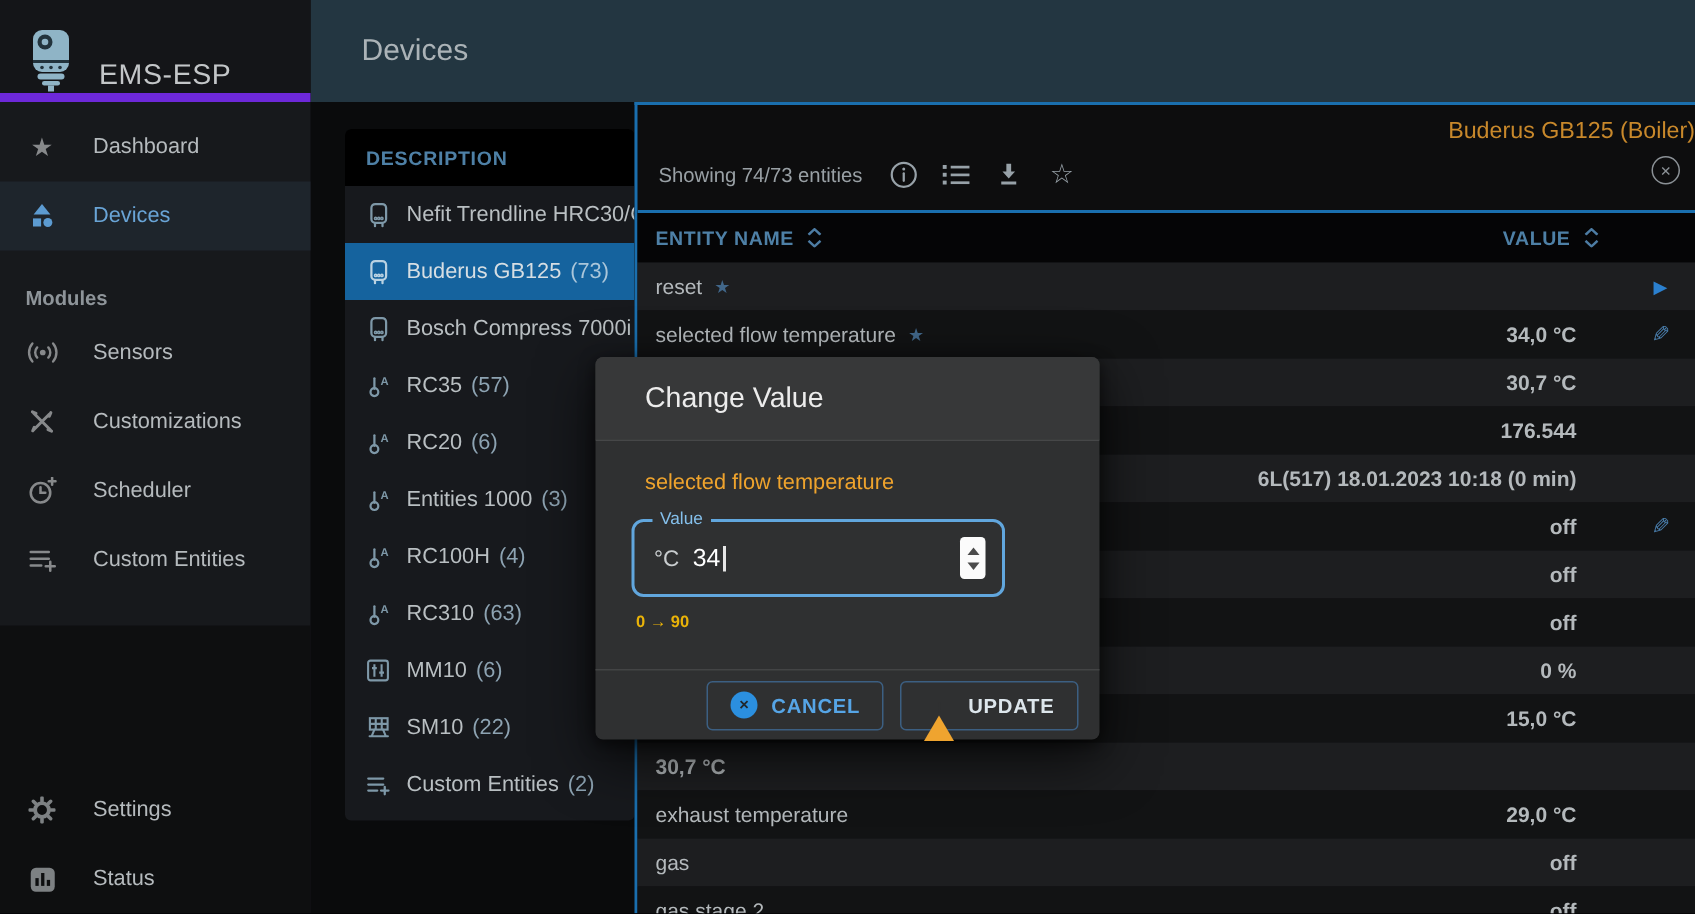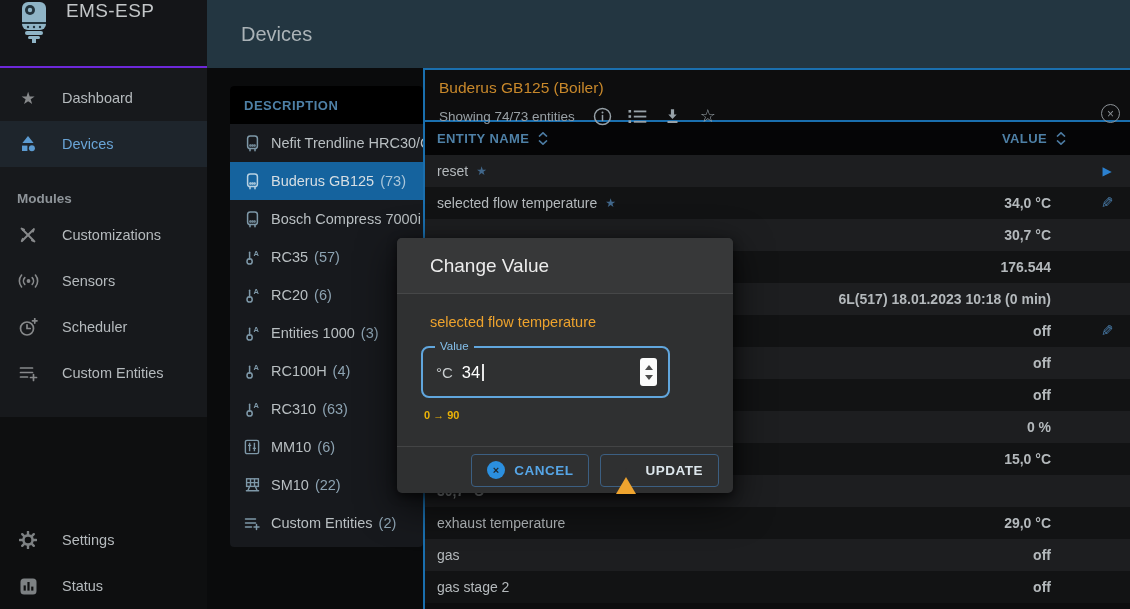--- a/index.html
+++ b/index.html
@@ -3,21 +3,21 @@
 <meta charset="utf-8">
 <style>
   * { margin:0; padding:0; box-sizing:border-box; }
   html,body { background:#000; }
   body { font-family:"Liberation Sans", sans-serif; }
   .app { position:relative; width:1130px; height:609px; background:#0a0b0c; overflow:hidden; }
 
   
   .sidebar { position:absolute; left:0; top:0; width:207px; height:609px; background:#17191c; z-index:2; }
   .sidebar-bottom-bg { position:absolute; left:0; top:417px; width:207px; height:192px; background:#0e0f10; }
-  .logo-area { position:relative; height:68px; background:#141518; border-bottom:2px solid #6d28d9; display:flex; align-items:flex-start; padding-left:16px; }
+  .logo-area { position:relative; height:68px; background:#141518; border-bottom:6px solid #6d28d9; display:flex; align-items:flex-end; padding-left:16px; }
   .logo-icon { width:36px; height:44px; margin-right:14px; }
   .app-title { color:#c3c6c8; font-size:19px; letter-spacing:.4px; }
   .nav-item { position:relative; height:46px; display:flex; align-items:center; color:#b5babd; font-size:14.5px; cursor:pointer; }
   .nav-item .nicon { width:24px; display:flex; justify-content:center; margin-left:16px; margin-right:22px; color:#87898b; font-size:17px; }
   .nav-item.active { background:#1e252c; color:#69a4d6; }
   .nav-item.active .nicon { color:#5c9bd1; }
   .nav-top { margin-top:7px; }
   .section-label { margin:24px 0 6px 17px; color:#8e9499; font-size:13.5px; font-weight:bold; }
   .nav-bottom { position:absolute; left:0; top:517px; width:207px; }
 
@@ -31,21 +31,21 @@
   .drow { height:38px; display:flex; align-items:center; color:#b9bfc2; font-size:14.5px; white-space:nowrap; cursor:pointer; }
   .drow .dicon { width:18px; margin-left:13px; margin-right:10px; display:flex; justify-content:center; flex:none; }
   .drow .dicon svg { stroke:#7e98a8; }
   .drow .dcount { color:#8da3b2; margin-left:6px; }
   .drow.sel { background:#15639e; color:#d6dee3; }
   .drow.sel .dcount { color:#aac6da; }
   .drow.sel .dicon svg { stroke:#b9d2e2; }
 
   
   .entities { position:absolute; left:423px; top:68px; width:707px; height:541px; background:#0d0d0e; border-top:2px solid #1a6fae; border-left:2px solid #1a6fae; z-index:1; }
-  .epanel-head { position:relative; height:50px; padding:9px 0 0 14px; }
+  .epanel-head { position:relative; height:70px; padding:9px 0 0 14px;text-align:right; }
   .epanel-title { color:#c8882b; font-size:15.5px; }
   .epanel-sub { display:flex; align-items:center; margin-top:9px; color:#99a0a5; font-size:13.5px; }
   .sub-icons { display:flex; align-items:center; gap:15px; margin-left:18px; color:#97a1a8; }
   .sub-icons .hicon { width:20px; height:20px; display:flex; align-items:center; justify-content:center; cursor:pointer; }
   .star-glyph { font-size:18px; line-height:1; }
   .close-btn { position:absolute; right:10px; top:34px; width:19px; height:19px; border:1.5px solid #8b9196; border-radius:50%; color:#8b9196; display:flex; align-items:center; justify-content:center; font-size:12px; cursor:pointer; }
   .ehead { height:35px; border-top:2px solid #1a6fae; background:#050506; display:flex; align-items:center; padding-left:12px; color:#4e80a6; font-size:13px; font-weight:bold; letter-spacing:.4px; }
   .sort-icon { display:inline-flex; flex-direction:column; gap:3px; margin-left:9px; cursor:pointer; }
   .sort-icon svg { display:block; }
   .ehead .spacer { flex:1; }
@@ -125,39 +125,39 @@
           </svg>
         </span>
         <span>Devices</span>
       </div>
     </div>
 
     <div class="section-label">Modules</div>
 
     <div class="nav-item">
       <span class="nicon">
-        <svg width="18" height="18" viewBox="0 0 18 18" fill="none" stroke="#87898b" stroke-width="2" stroke-linecap="round">
-          <path d="M3.5 14.5 L14 4"></path>
-            <path d="M3.5 3.5 L14.5 14.5"></path>
-          <path d="M2.6 2.6 l2.4 1 M14.9 3.1 l-1 2.4 M2.8 15.2 l1-2.3 M15.4 15.4 l-2.4-1"></path>
-        </svg>
-      </span>
-      <span>Customizations</span>
-    </div>
-    <div class="nav-item">
-      <span class="nicon">
         <svg width="21" height="16" viewBox="0 0 21 16" fill="none" stroke="#87898b" stroke-width="1.6" stroke-linecap="round">
           <circle cx="10.5" cy="8" r="1.9" fill="#87898b" stroke="none"></circle>
           <path d="M6.8 4.6 a5 5 0 0 0 0 6.8"></path>
           <path d="M3.6 2 a9.2 9.2 0 0 0 0 12"></path>
           <path d="M14.2 4.6 a5 5 0 0 1 0 6.8"></path>
           <path d="M17.4 2 a9.2 9.2 0 0 1 0 12"></path>
         </svg>
       </span>
       <span>Sensors</span>
+    </div>
+    <div class="nav-item">
+      <span class="nicon">
+        <svg width="18" height="18" viewBox="0 0 18 18" fill="none" stroke="#87898b" stroke-width="2" stroke-linecap="round">
+          <path d="M3.5 14.5 L14 4"></path>
+            <path d="M3.5 3.5 L14.5 14.5"></path>
+          <path d="M2.6 2.6 l2.4 1 M14.9 3.1 l-1 2.4 M2.8 15.2 l1-2.3 M15.4 15.4 l-2.4-1"></path>
+        </svg>
+      </span>
+      <span>Customizations</span>
     </div>
     <div class="nav-item">
       <span class="nicon">
         <svg width="19" height="19" viewBox="0 0 19 19" fill="none" stroke="#87898b" stroke-width="1.7" stroke-linecap="round">
           <circle cx="8" cy="10.5" r="6.5"></circle>
           <path d="M8 6.8 v3.7 h3.2"></path>
           <path d="M13.5 2.8 h4.5 M15.75 0.5 v4.6"></path>
         </svg>
       </span>
       <span>Scheduler</span>

